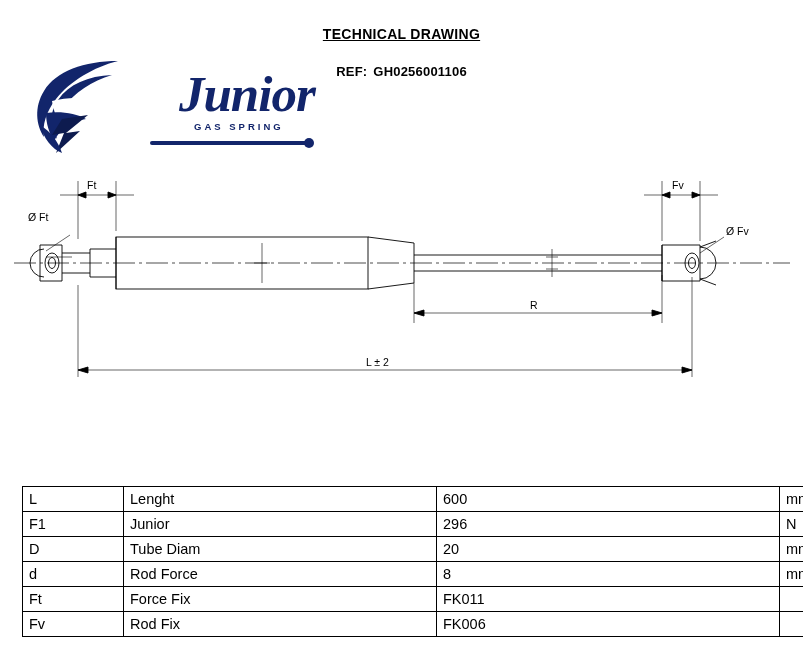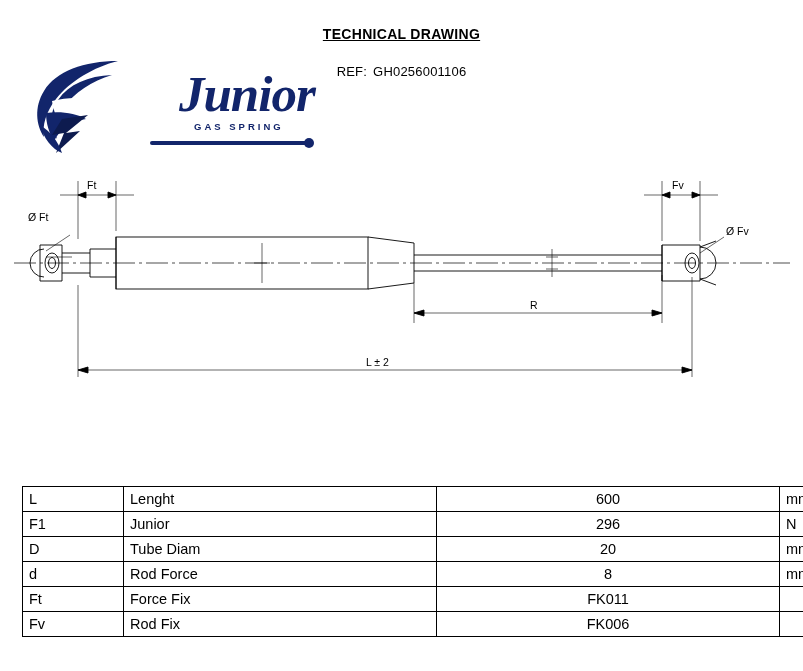--- a/index.html
+++ b/index.html
@@ -32,21 +32,21 @@
     letter-spacing: 0.3px;
     text-decoration: underline;
   }
   .ref {
     position: absolute;
     top: 64px;
     left: 0;
     width: 803px;
     text-align: center;
     font-size: 13px;
-    font-weight: normal;
+    font-weight: bold;
     letter-spacing: 0.2px;
   }
   .ref .ref-label { margin-right: 6px; }
 
   
   .logo {
     position: absolute;
     left: 22px;
     top: 55px;
     width: 290px;
@@ -113,21 +113,21 @@
     font-size: 14.5px;
   }
   .spec-table td {
     border: 1px solid #000000;
     height: 24px;
     padding: 0 6px;
     line-height: 24px;
   }
   .col-sym { width: 88px; }
   .col-desc { width: 300px; margin-left: 45px; }
-  .col-val { width: 330px; text-align: center; }
+  .col-val { width: 330px; text-align: left; }
   .col-unit { width: 40px; text-align: left; }
 </style>
 </head>
 <body>
 
 <div class="page">
 
   <div class="title">TECHNICAL DRAWING</div>
 
   <div class="ref">

